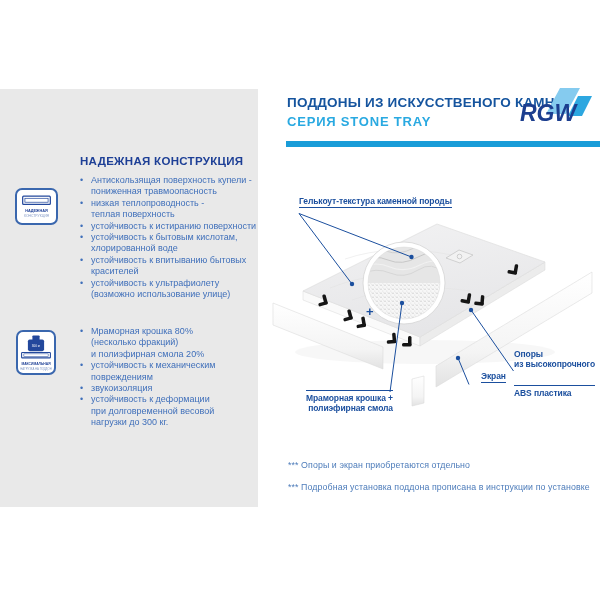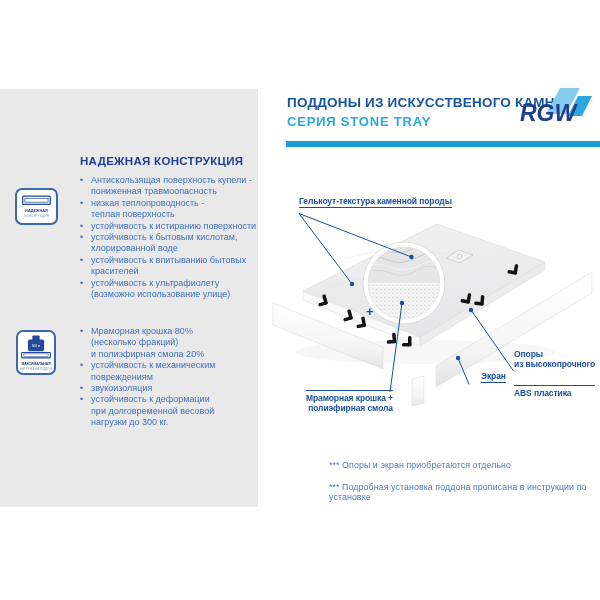--- a/index.html
+++ b/index.html
@@ -32,21 +32,21 @@
   .u-bottom{border-bottom:1.5px solid #1b4f9e;padding-bottom:1px;display:inline-block;}
   .u-top{border-top:1.5px solid #1b4f9e;padding-top:2px;display:inline-block;text-align:right;}
   #lbl-gelcoat{left:299px;top:196px;}
   #lbl-marble{left:306px;top:390px;}
   #lbl-supports{left:514px;top:349px;}
   #lbl-supports span{display:block;}
   #lbl-supports .mid{border-bottom:1.5px solid #1b4f9e;padding-bottom:16px;margin-bottom:2px;}
   #lbl-screen{left:469px;top:371px;margin-left:12px;}
   
   #footnotes{position:absolute;left:288px;top:460px;}
-  .footnote{font-size:8.8px;color:#4d7cba;margin-bottom:12px;letter-spacing:.1px;margin-left:41px;}
+  .footnote{font-size:8.8px;color:#4d7cba;margin-bottom:12px;letter-spacing:.1px;}
 </style>
 </head>
 <body>
 
 <div id="canvas">
 
   <div id="left-panel"></div>
 
   <div class="badge" id="badge1">
     <svg viewBox="0 0 43 37">

